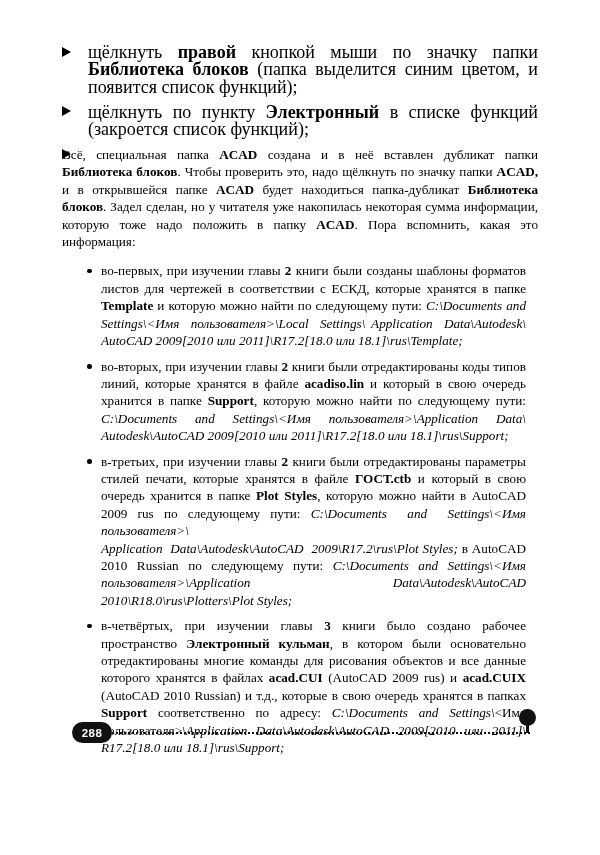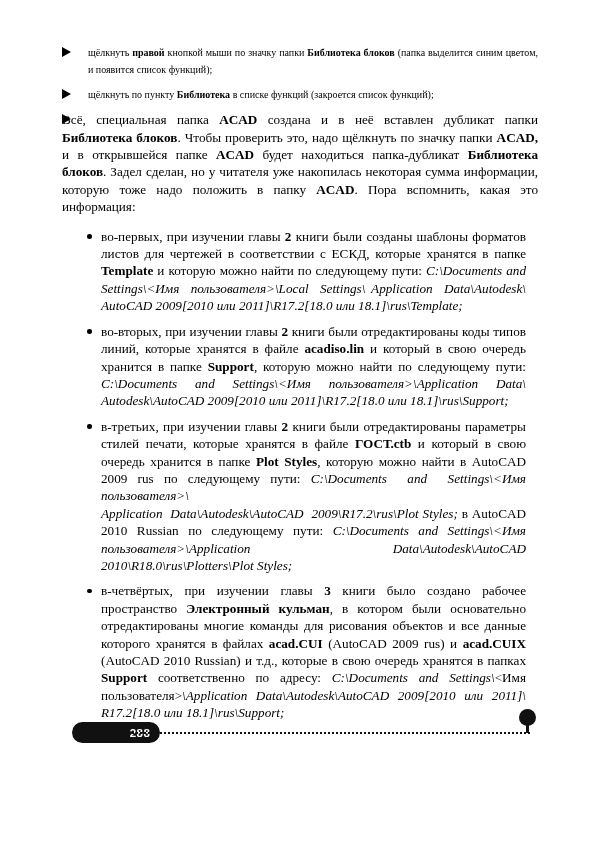--- a/index.html
+++ b/index.html
@@ -30,21 +30,21 @@
   
   .tri-list {
     list-style: none;
     margin: 0;
     padding: 0;
   }
   .tri-item {
     position: relative;
     padding-left: 26px;
     margin-bottom: 7.5px;
-    font-size: 10px;
+    font-size: 18px;
     line-height: 17.4px;
     text-align: justify;
     text-justify: inter-word;
     hyphens: manual;
   }
   .tri-item .tri-marker {
     position: absolute;
     left: 0px;
     top: 2.5px;
     width: 0;
@@ -108,21 +108,20 @@
     background: #111111;
     border-radius: 11px;
     color: #ffffff;
     font-family: "Liberation Sans", sans-serif;
     font-size: 11.5px;
     font-weight: bold;
     letter-spacing: 0.4px;
     display: flex;
     align-items: center;
     justify-content: center;
-    padding-left: 48px;
   }
   .dotted-rule {
     position: absolute;
     left: 112px;
     top: 14px;
     width: 418px;
     height: 0;
     border-top: 2px dotted #111111;
   }
   .end-pin {
@@ -157,21 +156,21 @@
 
   <div class="content">
 
     <ul class="tri-list">
       <li class="tri-item">
         <span class="tri-marker"></span>
         <span>щёлкнуть <b>правой</b> кнопкой мыши по значку папки <b>Библиотека блоков</b> (папка выделится синим цветом, и появится список функций);</span>
       </li>
       <li class="tri-item">
         <span class="tri-marker"></span>
-        <span>щёлкнуть по пункту <b>Библиотека</b> в списке функций (закроется список функций);</span>
+        <span>щёлкнуть по пункту <b>Электронный</b> в списке функций (закроется список функций);</span>
       </li>
       <li class="tri-item">
         <span class="tri-marker"></span>
       </li>
     </ul>
 
     <p class="para">Всё, специальная папка <b>ACAD</b> создана и в неё вставлен дубликат папки <b>Библиотека блоков</b>. Чтобы проверить это, надо щёлкнуть по значку папки <b>ACAD,</b> и в открывшейся папке <b>ACAD</b> будет находиться папка-дубликат <b>Библиотека блоков</b>. Задел сделан, но у читателя уже накопилась некоторая сумма информации, которую тоже надо положить в папку <b>ACAD</b>. Пора вспомнить, какая это информация:</p>
 
     <ul class="dot-list">
       <li class="dot-item">

